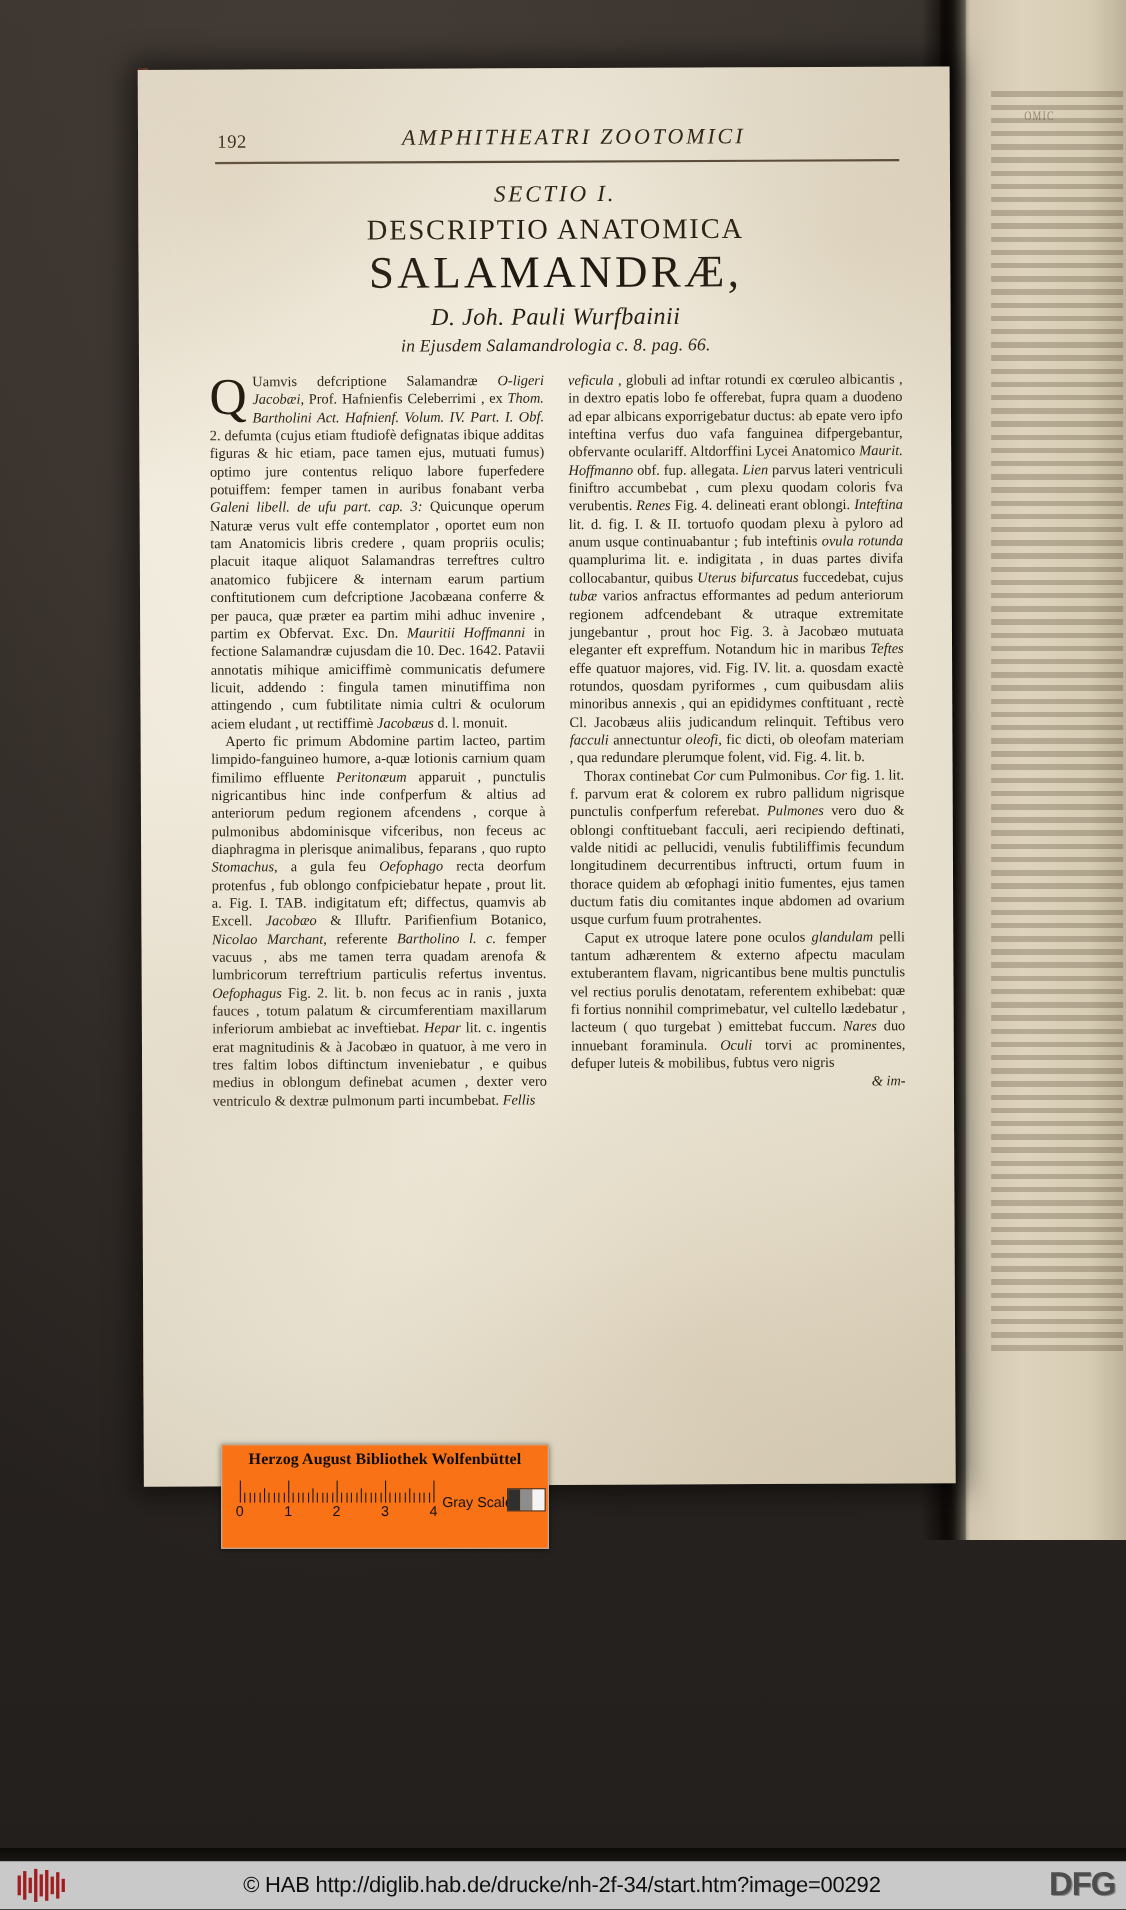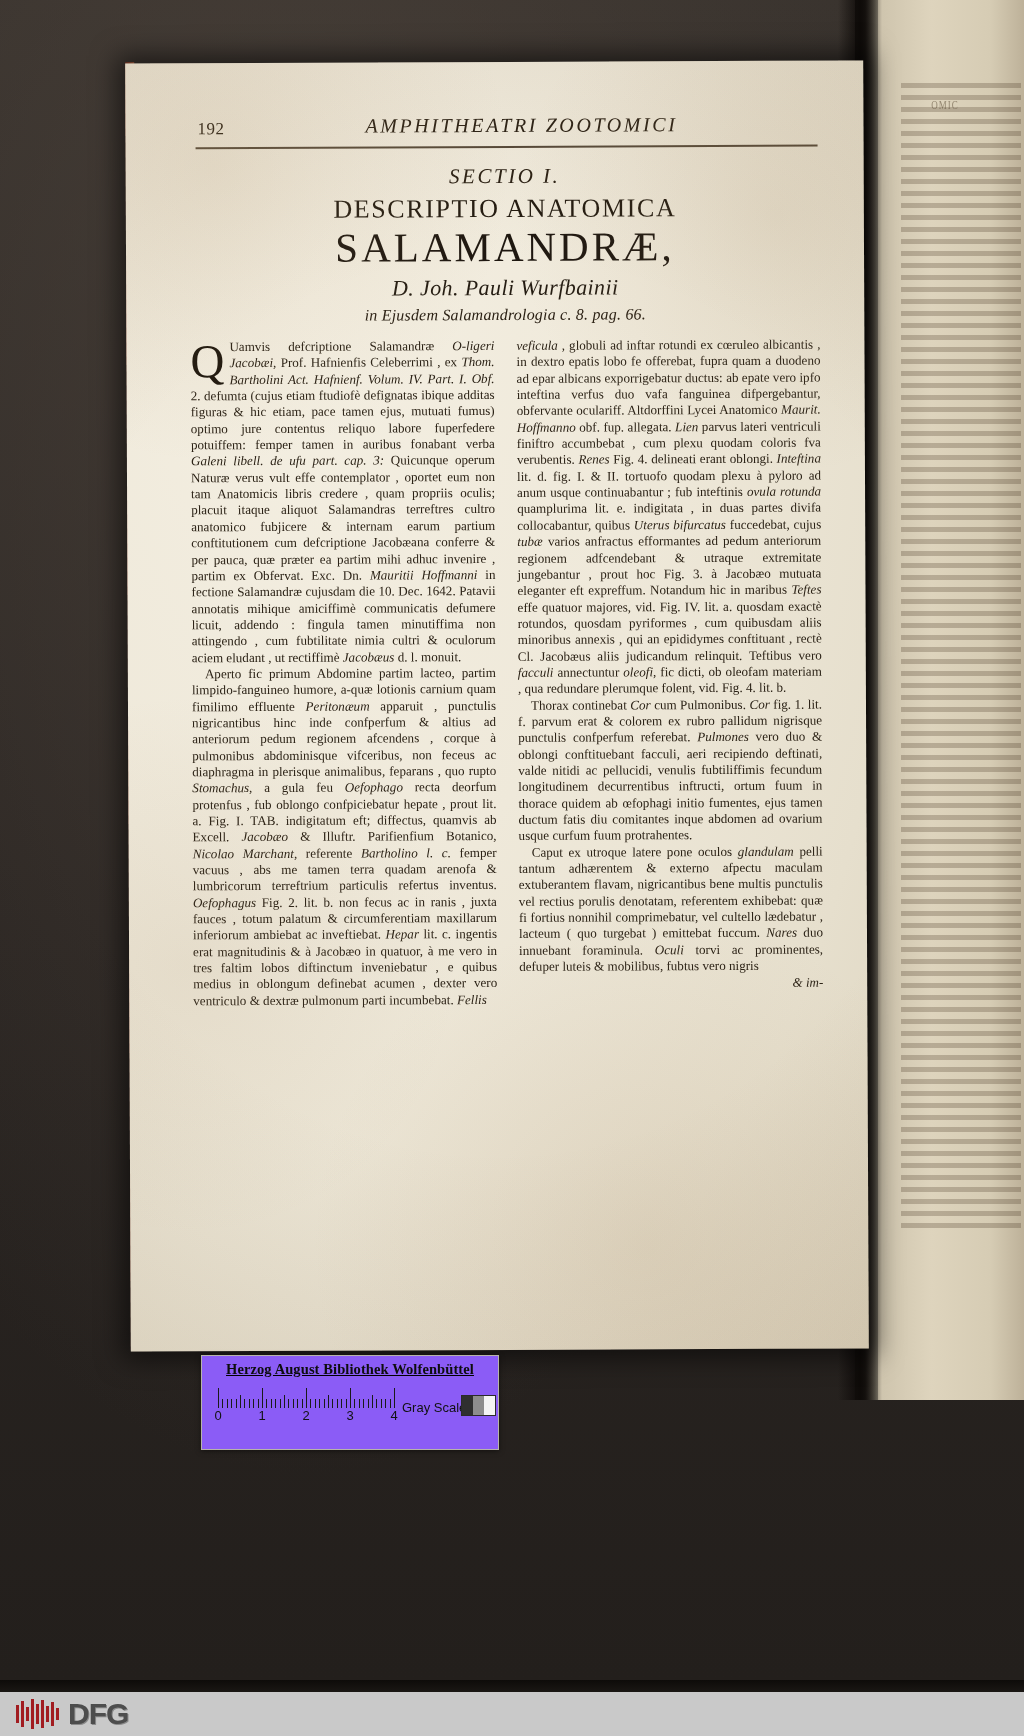--- a/index.html
+++ b/index.html
@@ -220,26 +220,25 @@
   .catchword {
     text-align: right;
     font-style: italic;
     font-size: 13px;
     margin-top: 1px;
   }
 
   
   #target {
     position: absolute;
-    left: 201px; top: 1355px;
+    left: 201px; top: 1313px;
     width: 296px; height: 93px;
-    background: #8b5cf6;
+    background: #f97316;
     border: 1px solid #b8b4aa;
     box-shadow: 0 1px 5px rgba(0,0,0,.5);
-    text-decoration: underline;
   }
   #target-title {
     text-align: center;
     font-family: "Liberation Serif", serif;
     font-weight: bold;
     font-size: 14.5px;
     color: #0d0d0d;
     padding-top: 5px;
     letter-spacing: .1px;
   }
@@ -446,14 +445,15 @@
       <i style="height: 18px;"></i>
       <i style="height: 26px;"></i>
       <i style="height: 14px;"></i>
       <i style="height: 30px;"></i>
       <i style="height: 20px;"></i>
       <i style="height: 28px;"></i>
       <i style="height: 16px;"></i>
       <i style="height: 24px;"></i>
       <i style="height: 12px;"></i>
     </div>
+  <div id="footer-url">© HAB http://diglib.hab.de/drucke/nh-2f-34/start.htm?image=00292</div>
   <div id="dfg">DFG</div>
 </div>
 
 </body></html>

